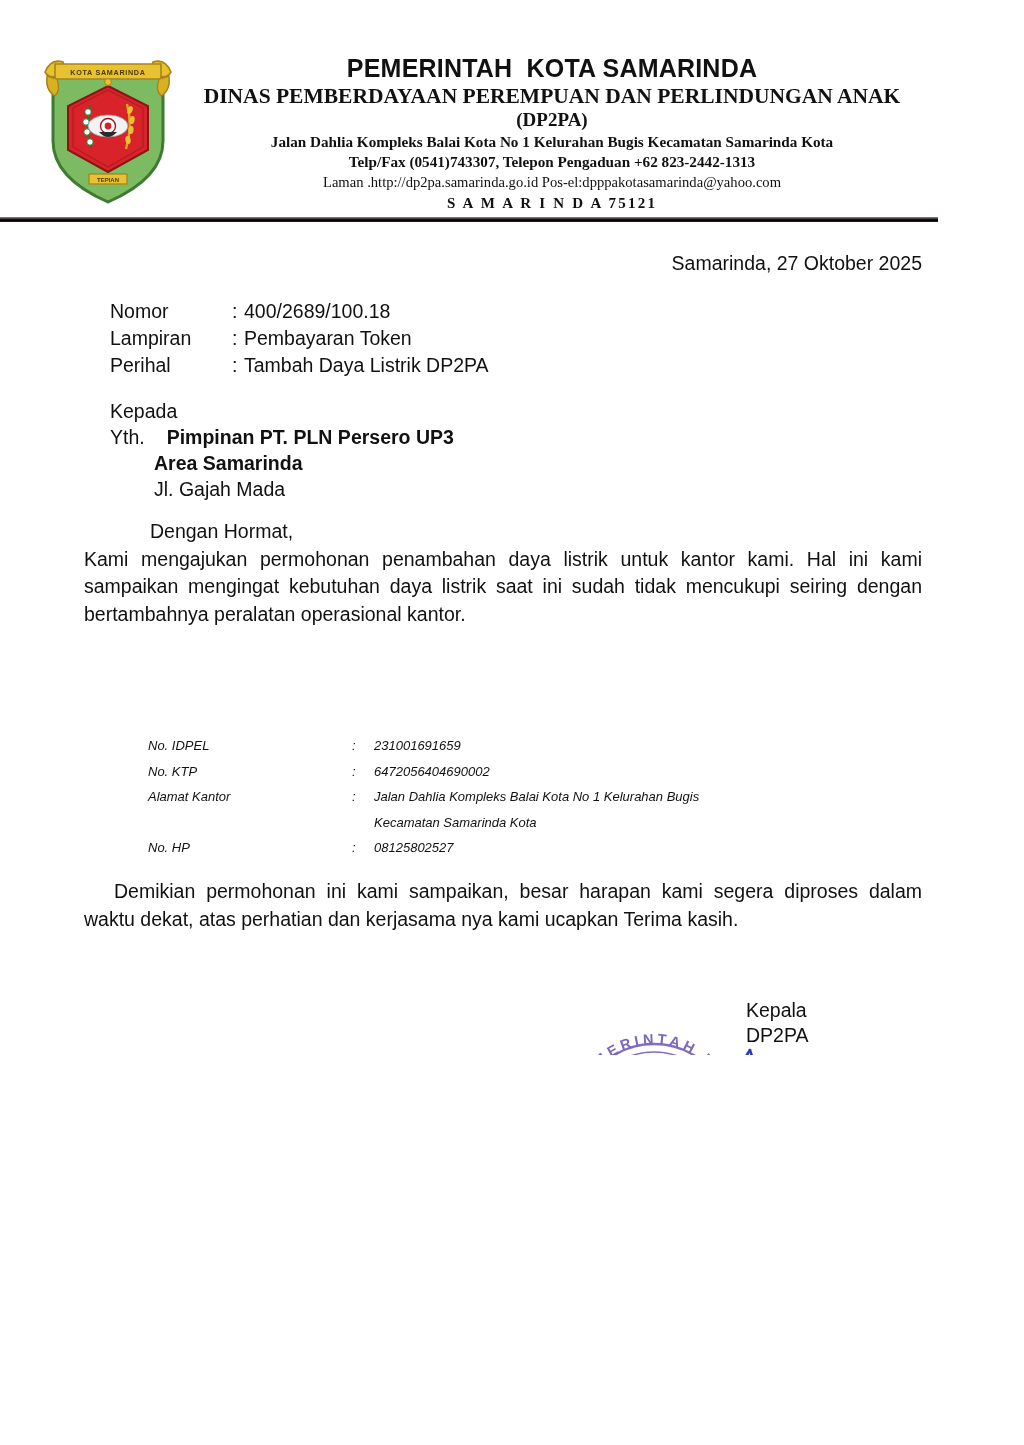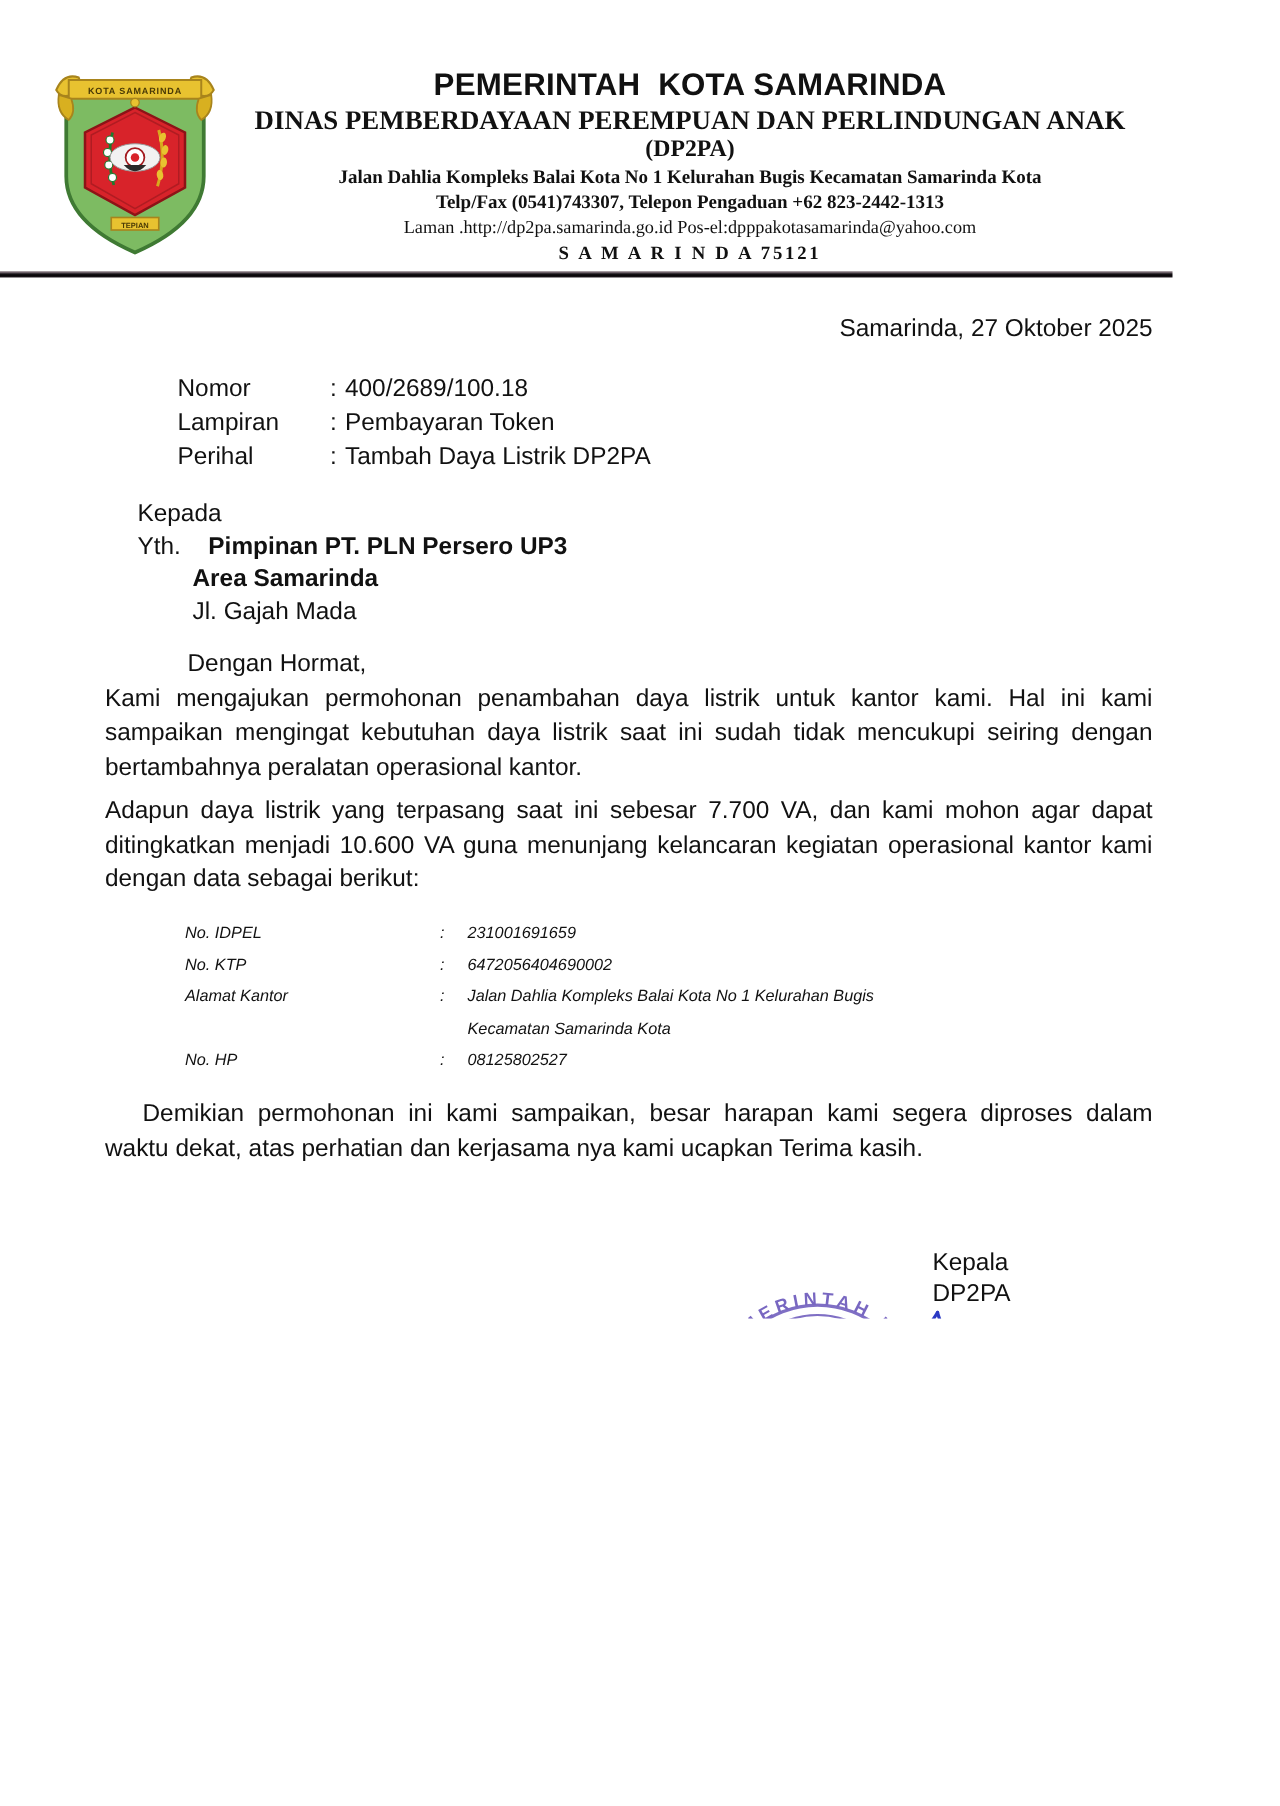--- a/index.html
+++ b/index.html
@@ -112,21 +112,21 @@
   }
 
   .meta {
     position: absolute;
     left: 110px;
     top: 298px;
     font-size: 19.5px;
     line-height: 27px;
   }
   .meta-row { display: flex; }
-  .meta-label { width: 122px; flex: 0 0 122px; margin-left: 32px; }
+  .meta-label { width: 122px; flex: 0 0 122px; }
   .meta-sep   { width: 12px;  flex: 0 0 12px; }
   .meta-value { white-space: pre; }
 
   .recipient {
     position: absolute;
     left: 110px;
     top: 398px;
     font-size: 19.5px;
     line-height: 26px;
   }
@@ -287,21 +287,20 @@
     </div>
     <div class="org2">Area Samarinda</div>
     <div class="street">Jl. Gajah Mada</div>
   </div>
 
   <div class="para p1">
     <span class="p1-greeting" style="text-indent:66px; display:block;">Dengan Hormat,</span>
     <span>Kami mengajukan permohonan penambahan daya listrik untuk kantor kami. Hal ini kami sampaikan mengingat kebutuhan daya listrik saat ini sudah tidak mencukupi seiring dengan bertambahnya peralatan operasional kantor.</span>
   </div>
 
-  <div class="para p2">Adapun daya listrik yang terpasang saat ini sebesar 7.700 VA, dan kami mohon agar dapat ditingkatkan menjadi 10.600 VA guna menunjang kelancaran kegiatan operasional kantor kami dengan data sebagai berikut:</div>
 
   <div class="datatable">
     <div class="dt-row">
       <span class="dt-label">No. IDPEL</span>
       <span class="dt-sep">:</span>
       <span class="dt-value">231001691659</span>
     </div>
     <div class="dt-row">
       <span class="dt-label">No. KTP</span>
       <span class="dt-sep">:</span>

